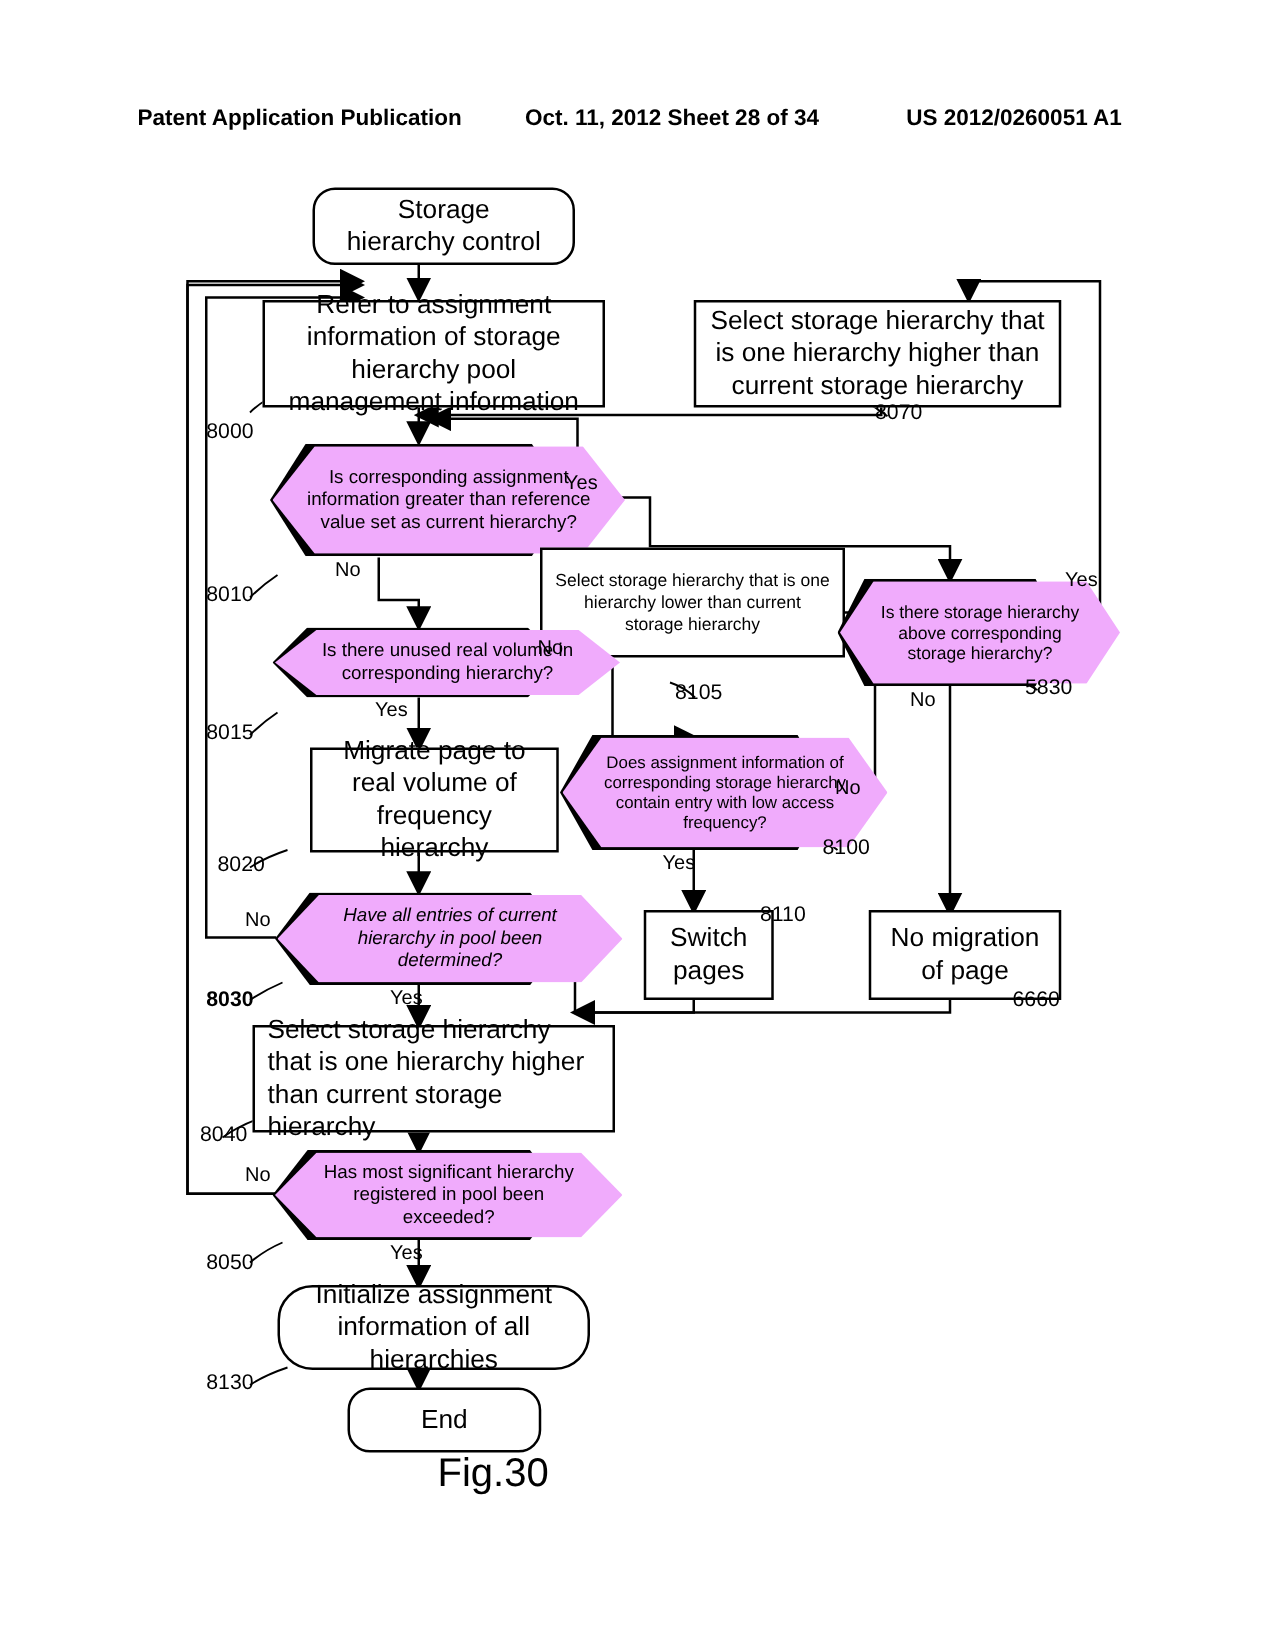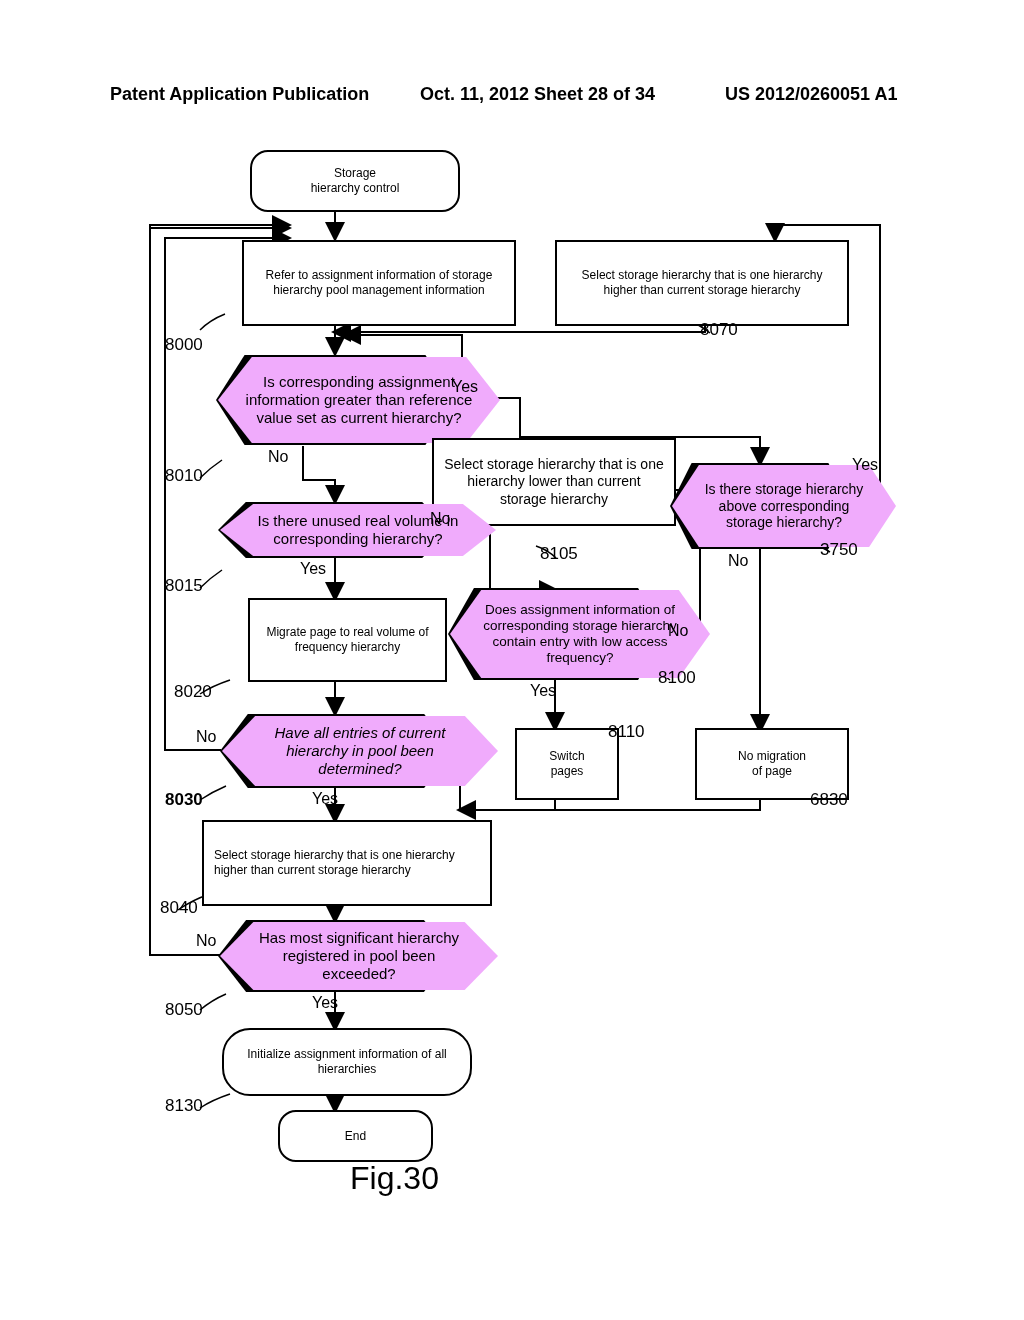--- a/index.html
+++ b/index.html
@@ -18,21 +18,21 @@
   .hdr {
     position: absolute;
     top: 84px;
     font-size: 18px;
     font-weight: bold;
   }
   .box, .term, .dec {
     position: absolute;
     background: #fff;
     text-align: center;
-    font-size: 12px;
+    font-size: 21px;
     line-height: 1.25;
   }
   .box {
     border: 2px solid #000;
     padding: 6px 10px;
     display: flex;
     align-items: center;
     justify-content: center;
   }
   .term {
@@ -154,40 +154,40 @@
       <path d="M670,680 Q660,672 648,666"></path>
       <path d="M556,558 Q548,550 536,546"></path>
       <path d="M610,758 Q600,752 588,748"></path>
       <path d="M818,800 Q808,794 796,790"></path>
     </g>
   </svg>
 
   <div class="term" style="left:250px; top:150px; width:170px; height:46px; white-space:pre-line;">Storage
 hierarchy control</div>
 
-  <div class="box" style="left:210px; top:240px; width:250px; height:70px;margin-left:32px;">Refer to assignment information of storage hierarchy pool management information</div>
+  <div class="box" style="left:210px; top:240px; width:250px; height:70px;">Refer to assignment information of storage hierarchy pool management information</div>
   <div class="ref" style="left:165px; top:335px;">8000</div>
 
   <div class="box" style="left:555px; top:240px; width:270px; height:70px;">Select storage hierarchy that is one hierarchy higher than current storage hierarchy</div>
   <div class="ref" style="left:700px; top:320px;">8070</div>
 
   <div class="dec-outer" style="left:216px; top:355px; width:238px; height:90px;"></div>
   <div class="dec-inner" style="left:218px; top:357px; width:234px; height:86px;">Is corresponding assignment information greater than reference value set as current hierarchy?</div>
   <div class="label" style="left:452px; top:378px;">Yes</div>
   <div class="label" style="left:268px; top:448px;">No</div>
   <div class="ref" style="left:165px; top:466px;">8010</div>
 
   <div class="box" style="left:432px; top:438px; width:220px; height:72px; font-size:14px;">Select storage hierarchy that is one hierarchy lower than current storage hierarchy</div>
   <div class="ref" style="left:540px; top:544px;">8105</div>
 
   <div class="dec-outer" style="left:670px; top:463px; width:180px; height:86px;"></div>
   <div class="dec-inner" style="left:672px; top:465px; width:176px; height:82px; font-size:14px;">Is there storage hierarchy above corresponding storage hierarchy?</div>
   <div class="label" style="left:852px; top:456px;">Yes</div>
   <div class="label" style="left:728px; top:552px;">No</div>
-  <div class="ref" style="left:820px; top:540px;">3750</div>
+  <div class="ref" style="left:820px; top:540px;">5830</div>
 
   <div class="dec-outer" style="left:218px; top:502px; width:232px; height:56px;"></div>
   <div class="dec-inner" style="left:220px; top:504px; width:228px; height:52px;">Is there unused real volume in corresponding hierarchy?</div>
   <div class="label" style="left:300px; top:560px;">Yes</div>
   <div class="label" style="left:430px; top:510px;">No</div>
   <div class="ref" style="left:165px; top:576px;">8015</div>
 
   <div class="box" style="left:248px; top:598px; width:175px; height:68px;">Migrate page to real volume of frequency hierarchy</div>
   <div class="ref" style="left:150px; top:682px;padding-left:24px;">8020</div>
 
@@ -196,21 +196,21 @@
   <div class="label" style="left:530px; top:682px;">Yes</div>
   <div class="label" style="left:668px; top:622px;">No</div>
   <div class="ref" style="left:658px; top:668px;">8100</div>
 
   <div class="box" style="left:515px; top:728px; width:80px; height:56px; white-space:pre-line;">Switch
 pages</div>
   <div class="ref" style="left:608px; top:722px;">8110</div>
 
   <div class="box" style="left:695px; top:728px; width:130px; height:56px; white-space:pre-line;">No migration
 of page</div>
-  <div class="ref" style="left:810px; top:790px;">6830</div>
+  <div class="ref" style="left:810px; top:790px;">6660</div>
 
   <div class="dec-outer" style="left:220px; top:714px; width:232px; height:74px;"></div>
   <div class="dec-inner" style="left:222px; top:716px; width:228px; height:70px;font-style:italic;">Have all entries of current hierarchy in pool been determined?</div>
   <div class="label" style="left:312px; top:790px;">Yes</div>
   <div class="label" style="left:196px; top:728px;">No</div>
   <div class="ref" style="left:165px; top:790px;font-weight:bold;">8030</div>
 
   <div class="box" style="left:202px; top:820px; width:266px; height:70px; text-align:left; justify-content:flex-start;">Select storage hierarchy that is one hierarchy higher than current storage hierarchy</div>
   <div class="ref" style="left:160px; top:898px;">8040</div>
 

